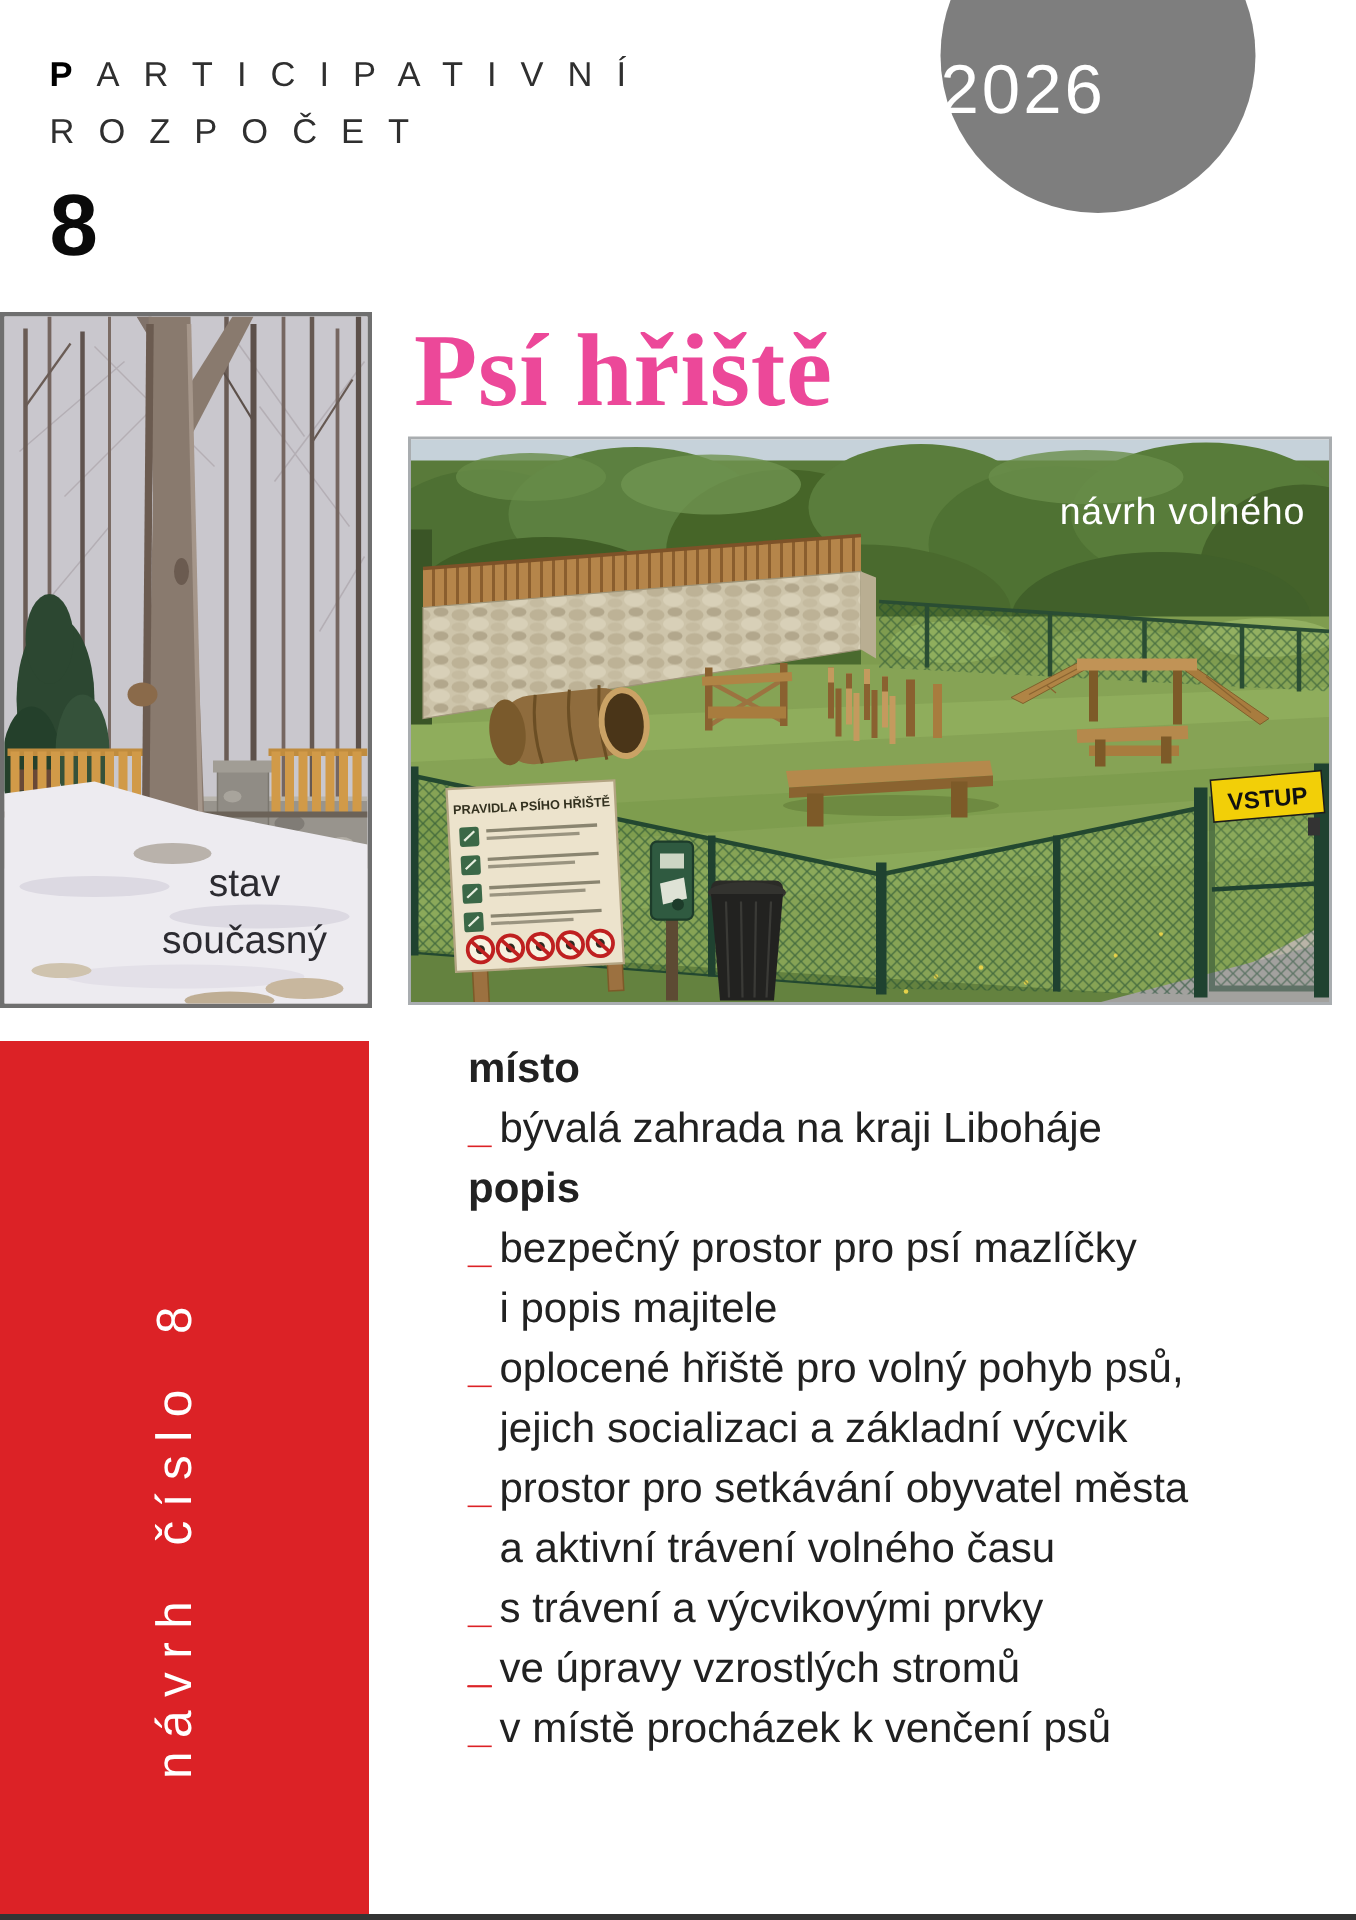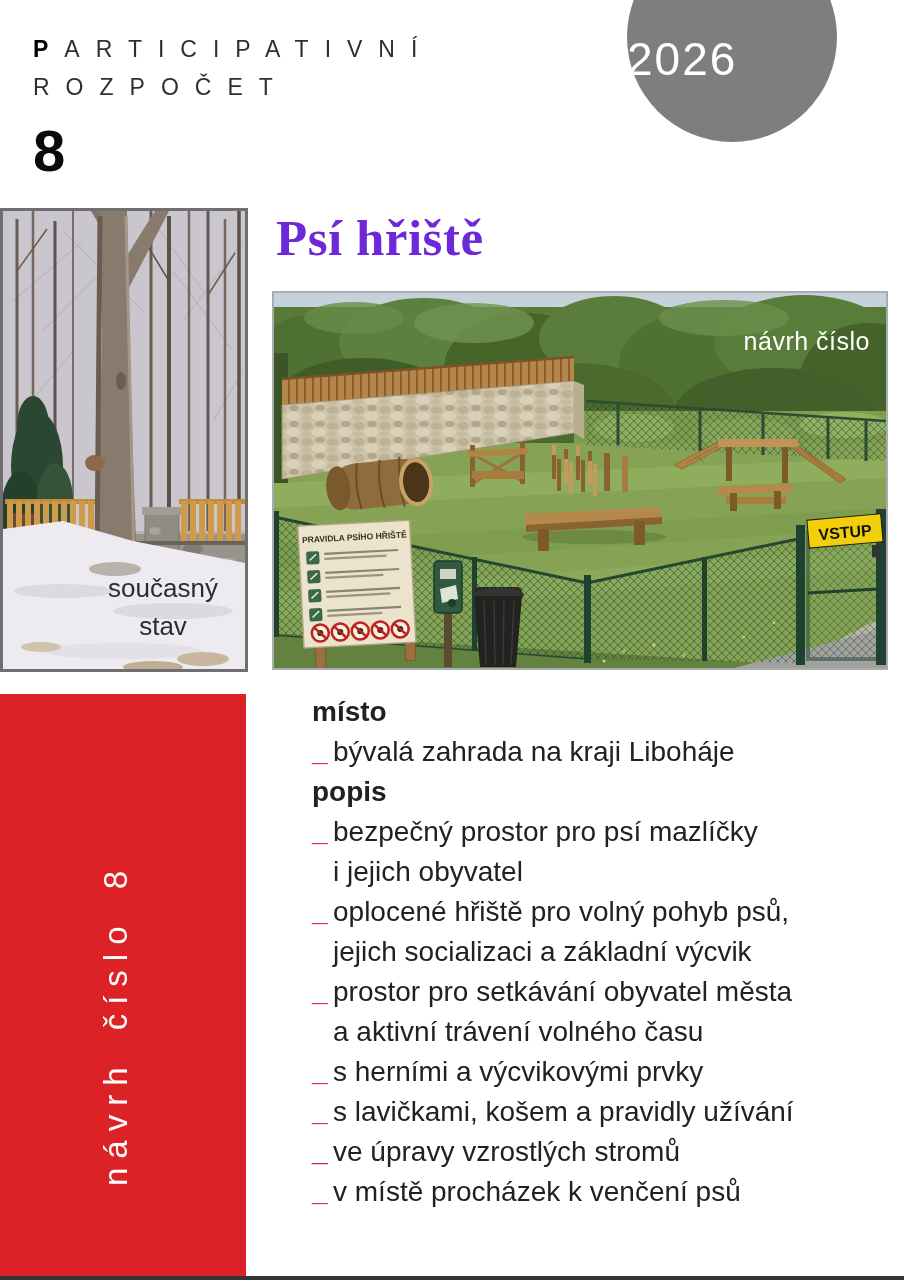--- a/index.html
+++ b/index.html
@@ -21,21 +21,21 @@
     color:#0a0a0a;line-height:1;}
   
   .photo-left{position:absolute;left:0;top:208px;width:242px;height:458px;
     border:3px solid #6f6f6f;margin:0;}
   .photo-left svg{display:block;width:100%;height:100%;}
   .caption{position:absolute;left:80px;top:358px;width:160px;text-align:center;
     font-size:26px;line-height:38px;color:#2c2b31;}
   .caption span{display:block;}
   .title{position:absolute;left:276px;top:213px;margin:0;
     font-family:"Liberation Serif","DejaVu Serif",serif;
-    font-size:51px;font-weight:bold;color:#6d28d9;line-height:1;letter-spacing:0.5px;}
+    font-size:69px;font-weight:bold;color:#ec4899;line-height:1;letter-spacing:0.5px;}
   .photo-main{position:absolute;left:272px;top:291px;width:612px;height:375px;
     border:2px solid #a9adb0;margin:0;}
   .photo-main svg{display:block;width:100%;height:100%;}
   .photo-label{position:absolute;top:34px;right:16px;font-size:25px;color:#ffffff;
     letter-spacing:0.5px;}
   
   .sidebar{position:absolute;left:0;top:694px;width:246px;height:586px;
     background:#dc2226;}
   .vertical{position:absolute;left:116px;top:330px;
     transform:translate(-50%,-50%) rotate(-90deg);
@@ -150,22 +150,22 @@
         <ellipse cx="60" cy="380" rx="50" ry="7" fill="#dcd9e2"></ellipse>
         <ellipse cx="170" cy="400" rx="60" ry="8" fill="#dcd9e2"></ellipse>
         <ellipse cx="120" cy="440" rx="80" ry="8" fill="#e3e0e8"></ellipse>
         <ellipse cx="112" cy="358" rx="26" ry="7" fill="#b9b2ab"></ellipse>
         <ellipse cx="200" cy="448" rx="26" ry="7" fill="#c8b79e"></ellipse>
         <ellipse cx="38" cy="436" rx="20" ry="5" fill="#cfc3ae"></ellipse>
         <ellipse cx="150" cy="456" rx="30" ry="6" fill="#bfae94"></ellipse>
       </g>
     </svg>
     <figcaption class="caption">
+      <span>stav</span>
       <span>současný</span>
-      <span>stav</span>
     </figcaption>
   </figure>
 
   <h1 class="title">Psí hřiště</h1>
 
   <figure class="photo-main">
     <svg viewBox="0 0 612 375" preserveAspectRatio="none">
       <defs>
         <pattern id="mesh" width="8" height="8" patternUnits="userSpaceOnUse">
           <path d="M0,8 L8,0 M0,0 L8,8" stroke="#1d4a30" stroke-width="0.9" fill="none"></path>
@@ -395,43 +395,43 @@
       <g>
         <rect x="200" y="294" width="48" height="10" rx="5" fill="#2b2b27"></rect>
         <ellipse cx="224" cy="302" rx="26" ry="7" fill="#33332f"></ellipse>
         <polygon points="200,303 248,303 242,374 206,374" fill="#222220"></polygon>
         <line x1="210" y1="308" x2="212" y2="372" stroke="#3a3a36" stroke-width="1.5"></line>
         <line x1="220" y1="308" x2="221" y2="372" stroke="#3a3a36" stroke-width="1.5"></line>
         <line x1="230" y1="308" x2="229" y2="372" stroke="#3a3a36" stroke-width="1.5"></line>
         <line x1="240" y1="308" x2="237" y2="372" stroke="#3a3a36" stroke-width="1.5"></line>
       </g>
     </svg>
-    <div class="photo-label">návrh číslo</div>
+    <div class="photo-label">návrh volného</div>
   </figure>
 
   <aside class="sidebar">
     <span class="vertical">návrh číslo 8</span>
   </aside>
 
   <main class="content">
     <div class="heading">místo</div>
     <div class="line"><span class="bullet">_</span><span>bývalá zahrada na kraji Liboháje</span></div>
 
     <div class="heading">popis</div>
 
     <div class="line"><span class="bullet">_</span><span>bezpečný prostor pro psí mazlíčky</span></div>
-    <div class="line"><span>i jejich obyvatel</span></div>
+    <div class="line"><span>i popis majitele</span></div>
 
     <div class="line"><span class="bullet">_</span><span>oplocené hřiště pro volný pohyb psů,</span></div>
     <div class="line"><span>jejich socializaci a základní výcvik</span></div>
 
     <div class="line"><span class="bullet">_</span><span>prostor pro setkávání obyvatel města</span></div>
     <div class="line"><span>a aktivní trávení volného času</span></div>
 
-    <div class="line"><span class="bullet">_</span><span>s herními a výcvikovými prvky</span></div>
-    <div class="line"><span class="bullet">_</span><span>s lavičkami, košem a pravidly užívání</span></div>
+    <div class="line"><span class="bullet">_</span><span>s trávení a výcvikovými prvky</span></div>
+    <div class="line"><span class="bullet">_</span></div>
     <div class="line"><span class="bullet">_</span></div>
     <div class="line"><span class="bullet">_</span><span>ve úpravy vzrostlých stromů</span></div>
     <div class="line"><span class="bullet">_</span><span>v místě procházek k venčení psů</span></div>
   </main>
 
   <div class="bottom-strip"></div>
 </div>
 
 </body></html>

